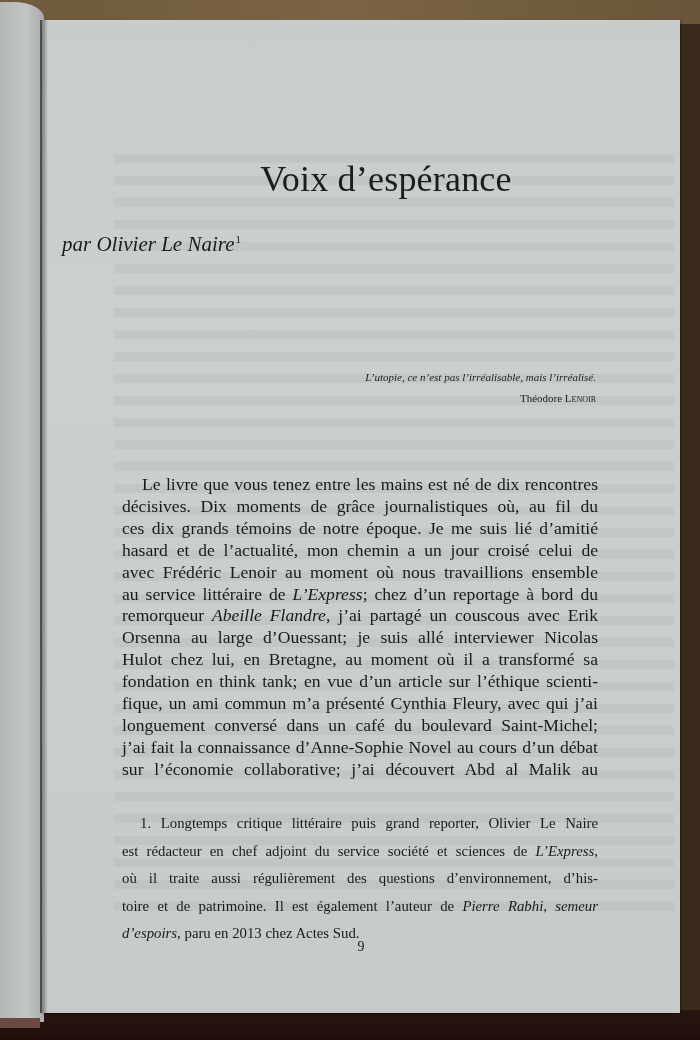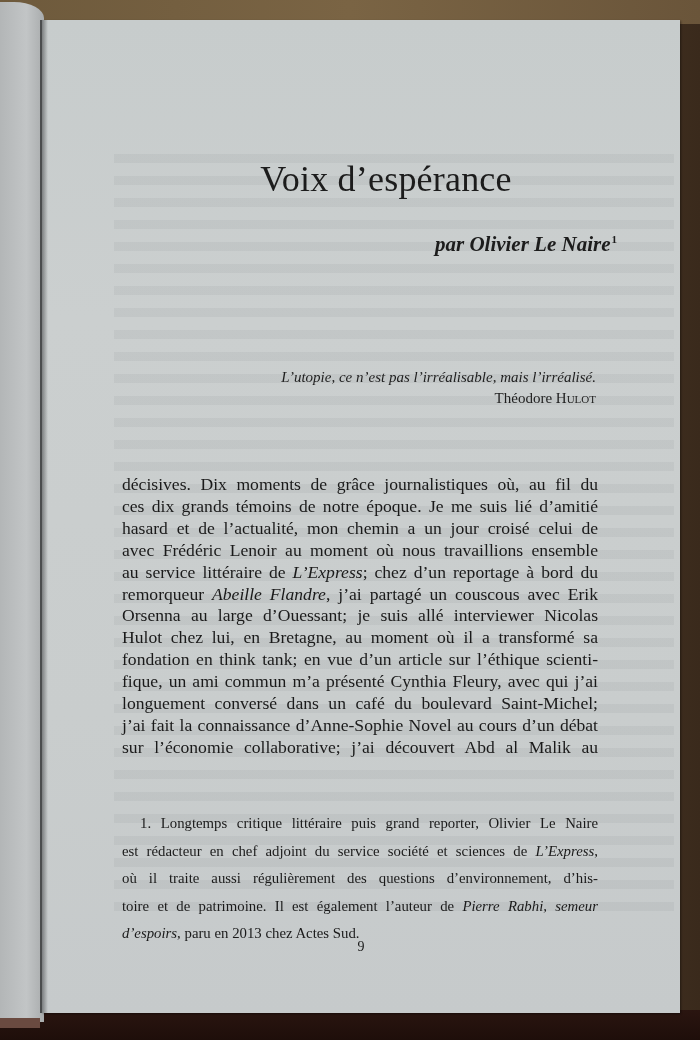--- a/index.html
+++ b/index.html
@@ -37,27 +37,27 @@
     .bleed {
       position: absolute; left: 72px; top: 134px; width: 560px; height: 760px;
       background: repeating-linear-gradient(180deg, rgba(120,125,128,0.10) 0px, rgba(120,125,128,0.10) 9px, rgba(0,0,0,0) 9px, rgba(0,0,0,0) 22px);
       pointer-events: none;
     }
     .title {
       position: absolute; left: 0; width: 638px; top: 138px; text-align: center;
       font-family: "Liberation Serif", serif; font-size: 36px; color: #1c1c1c; letter-spacing: 0.2px; margin-left: 25px;
     }
     .byline {
-      position: absolute; left: 0; width: 575px; top: 212px; text-align: right; padding-left: 20px; box-sizing: border-box;
-      font-family: "Liberation Serif", serif; font-style: italic; font-size: 21px; color: #1c1c1c; font-weight: bold;
+      position: absolute; left: 0; width: 575px; top: 212px; text-align: left; padding-left: 20px; box-sizing: border-box;
+      font-family: "Liberation Serif", serif; font-style: italic; font-size: 21px; color: #1c1c1c;
     }
     .byline sup { font-size: 11px; font-style: normal; vertical-align: 8px; margin-left: 1px; }
     .epigraph {
       position: absolute; right: 84px; top: 347px; text-align: right;
-      font-family: "Liberation Serif", serif; font-size: 15px; color: #1f1f1f; line-height: 21px;
+      font-family: "Liberation Serif", serif; font-size: 11px; color: #1f1f1f; line-height: 21px;
     }
     .epigraph .quote { font-style: italic; }
     .epigraph .sc { font-variant: small-caps; }
     .body-text {
       position: absolute; left: 80px; top: 454px; width: 476px;
       font-family: "Liberation Serif", serif; font-size: 17.6px; line-height: 21.9px; color: #1a1a1a;
     }
     .body-line { display: block; text-align: justify; text-align-last: justify; white-space: nowrap; }
     .body-line.indent { text-indent: 20px; }
     .footnote {
@@ -84,24 +84,25 @@
 <div class="page">
   <div class="gutter-shadow"></div>
   <div class="bleed"></div>
 
   <div class="title">Voix d’espérance</div>
 
   <div class="byline"><span>par Olivier Le Naire</span><sup>1</sup></div>
 
   <div class="epigraph">
     <div class="quote">L’utopie, ce n’est pas l’irréalisable, mais l’irréalisé.</div>
-    <div><span>Théodore</span> <span class="sc">Hulot</span></div>
+    <div><span>Théodore</span> <span class="sc">Lenoir</span></div>
   </div>
 
   <div class="body-text">
+    <span class="body-line indent">Le livre que vous tenez entre les mains est né de dix rencontres</span>
     <span class="body-line">décisives. Dix moments de grâce journalistiques où, au fil du</span>
     <span class="body-line">ces dix grands témoins de notre époque. Je me suis lié d’amitié</span>
     <span class="body-line">hasard et de l’actualité, mon chemin a un jour croisé celui de</span>
     <span class="body-line">avec Frédéric Lenoir au moment où nous travaillions ensemble</span>
     <span class="body-line"><span>au service littéraire de </span><i>L’Express</i><span>; chez d’un reportage à bord du</span></span>
     <span class="body-line"><span>remorqueur </span><i>Abeille Flandre</i><span>, j’ai partagé un couscous avec Erik</span></span>
     <span class="body-line">Orsenna au large d’Ouessant; je suis allé interviewer Nicolas</span>
     <span class="body-line">Hulot chez lui, en Bretagne, au moment où il a transformé sa</span>
     <span class="body-line">fondation en think tank; en vue d’un article sur l’éthique scienti-</span>
     <span class="body-line">fique, un ami commun m’a présenté Cynthia Fleury, avec qui j’ai</span>

